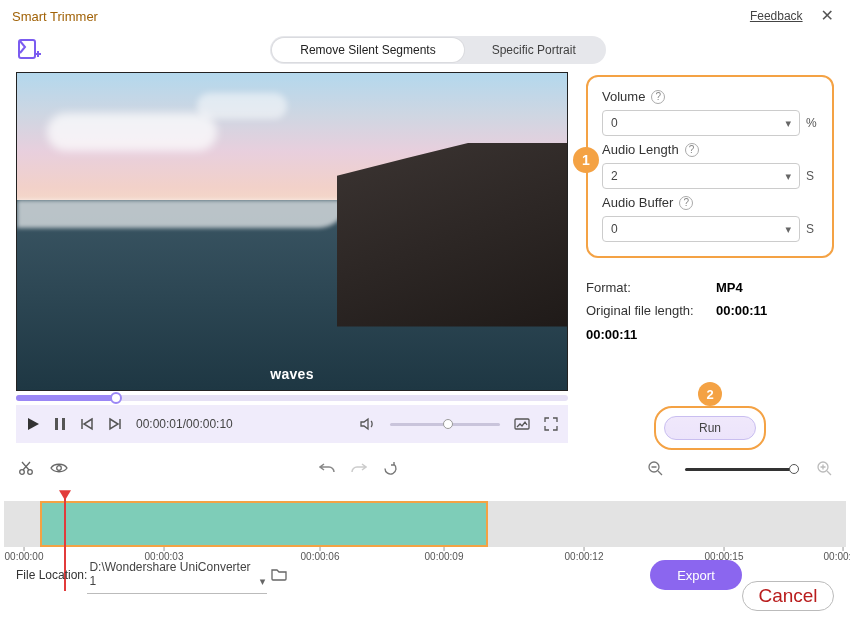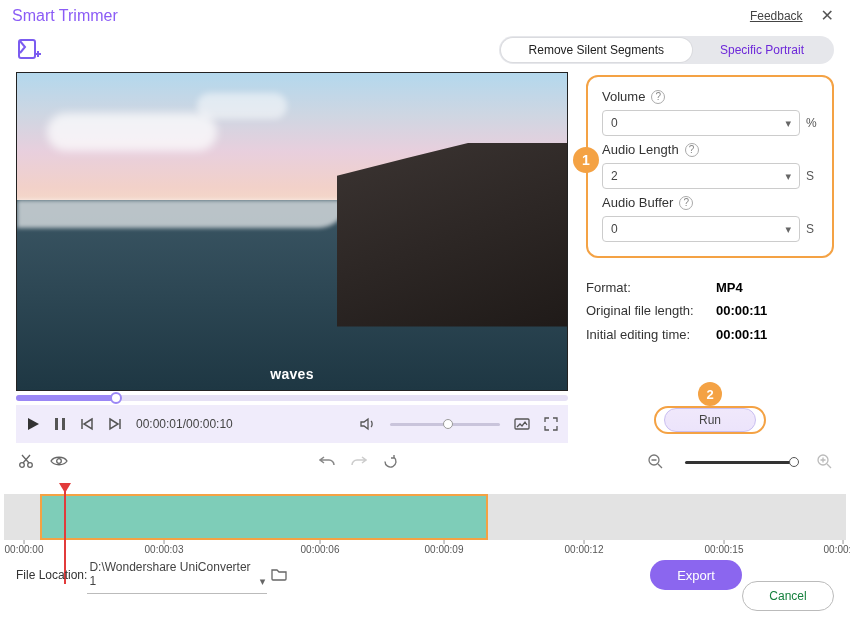--- a/index.html
+++ b/index.html
@@ -1,26 +1,26 @@
 <!DOCTYPE html>
 <html><head>
 <meta charset="utf-8">
 <style>
   * { box-sizing: border-box; margin: 0; padding: 0; font-family: -apple-system, "Segoe UI", Arial, sans-serif; }
   body { width: 850px; height: 619px; background: #fff; position: relative; overflow: hidden; font-size: 13px; color: #333; }
   .header { display: flex; align-items: center; padding: 6px 12px; }
-  .app-title { font-size: 16px; color: #8b5cf6; }
+  .app-title { font-size: 13px; color: #a16207; }
   .hspacer { flex: 1; }
   .feedback { font-size: 12px; color: #444; text-decoration: underline; margin-right: 14px; }
   .close { font-size: 16px; color: #555; cursor: pointer; line-height: 1; padding: 2px 4px; }
   .topbar { display: flex; align-items: center; padding: 4px 16px 8px 16px; }
   .logo-slot svg { display: block; }
-  .tabwrap { flex: 1; display: flex; justify-content: flex-end; }
+  .tabwrap { flex: 1; display: flex; justify-content: center; }
   .segmented { display: flex; background: #e6e7eb; border-radius: 16px; padding: 2px; }
-  .seg-btn { border: none; background: transparent; border-radius: 14px; padding: 5px 28px; font-size: 12px; color: #6d28d9; cursor: pointer; }
+  .seg-btn { border: none; background: transparent; border-radius: 14px; padding: 5px 28px; font-size: 12px; color: #404040; cursor: pointer; }
   .seg-btn.active { background: #fff; color: #222; box-shadow: 0 0 0 1px rgba(0,0,0,.05); }
   .main { display: flex; padding: 0 16px; gap: 18px; }
   .preview-col { width: 552px; }
   .preview { width: 552px; height: 319px; position: relative; border: 1px solid #222; background: #20222b; overflow:hidden; }
   .sky { position:absolute; inset:0; height:45%;
     background: linear-gradient(180deg,#b3d8ed 0%,#cfd6e2 30%,#e8cfdd 55%,#f2d1c9 80%,#f7dfca 100%); }
   .cloud { position:absolute; left:30px; top:40px; width:170px; height:38px; background:rgba(255,255,255,.7); border-radius:40px; filter:blur(4px);} 
   .cloud2 { position:absolute; left:180px; top:20px; width:90px; height:26px; background:rgba(255,255,255,.5); border-radius:40px; filter:blur(3px);} 
   .sea { position:absolute; left:0; right:0; top:40%; bottom:0; background:linear-gradient(180deg,#3b5664 0%,#1e3743 100%);} 
   .wave { position:absolute; left:0; right:220px; top:40%; height:28px; background:rgba(255,255,255,.65); border-radius:0 0 50px 0; filter:blur(2px);} 
@@ -42,42 +42,42 @@
   .help { width:14px; height:14px; border:1px solid #aaa; border-radius:50%; display:inline-flex; align-items:center; justify-content:center; font-size:10px; color:#888; }
   .select-row { display:flex; align-items:center; gap:6px; margin-top:6px; }
   .psel { flex:1; height:26px; border:1px solid #ccc; border-radius:4px; background:#fff; display:flex; align-items:center; justify-content:space-between; padding:0 8px; font-size:12px; color:#444; cursor:pointer; }
   .caret { font-size:11px; color:#666; }
   .unit { font-size:12px; color:#555; width:12px; }
   .meta { margin-top:18px; font-size:13px; color:#333; line-height:1.8; }
   .meta .row { display:flex; }
   .meta .k { width:130px; color:#333; }
   .meta .v { font-weight:700; color:#000; }
   .run-wrap { position:relative; margin-top:60px; display:flex; justify-content:center; }
-  .run-outline { border:2px solid #f4a244; border-radius:18px; padding:0 8px; display:inline-flex; }
+  .run-outline { border:2px solid #f4a244; border-radius:18px; padding:8px 8px; display:inline-flex; }
   .run-btn { background:linear-gradient(180deg,#f0e8fb,#ece4fb); color:#444; border:1px solid #c9bef0; border-radius:14px; width:92px; height:24px; font-size:12px; cursor:pointer; }
   .badge2 { position:absolute; top:-24px; left:50%; transform:translateX(-50%); width:24px; height:24px; border-radius:50%; background:#f4a244; color:#fff; display:flex; align-items:center; justify-content:center; font-weight:700; font-size:13px; }
   .toolbar2 { display:flex; align-items:center; gap:16px; padding:10px 18px 4px 18px; }
   .t2sp { flex:1; }
   .t2icon { color:#777; }
   .zoom-bar { width:110px; height:3px; background:#333; position:relative; border-radius:2px; margin:0 6px;}
   .zoom-knob { position:absolute; right:-4px; top:-4px; width:10px; height:10px; border-radius:50%; background:#fff; border:1px solid #555; }
   .timeline-wrap { padding:16px 4px; }
   .clip-strip { position:relative; height:46px; background:#e3e3e3; margin:2px 0 0 0;}
   .clip { position:absolute; left:36px; top:0; bottom:0; width:448px; background:#7ecdb8; border:2px solid #f4a244; }
   .playhead { position:absolute; left:60px; top:-6px; width:2px; height:96px; background:#e23b3b; }
   .playhead:before { content:""; position:absolute; left:-5px; top:-5px; width:12px; height:10px; background:#e23b3b; clip-path:polygon(0 0,100% 0,50% 100%);} 
   .ruler { position:relative; height:30px; font-size:10px; color:#555; }
   .tick { position:absolute; top:4px; transform:translateX(-50%); }
   .tick:before { content:""; position:absolute; left:50%; top:-4px; width:1px; height:4px; background:#999; }
   .footer { position:absolute; left:0; right:0; bottom:8px; display:flex; align-items:center; padding:0 16px; gap:0; }
   .loc-lbl { font-size:12px; color:#333; }
   .loc-sel { border:none; border-bottom:1px solid #bbb; width:180px; display:flex; justify-content:space-between; align-items:flex-end; font-size:12px; color:#444; padding:3px 2px 5px 2px; cursor:pointer;}
   .folder { color:#666; margin-left:4px; }
   .export { background:#8b66ef; color:#fff; border:none; border-radius:18px; width:92px; height:30px; font-size:13px; cursor:pointer; }
-  .cancel { background:#fff; color:#15803d; border:1px solid #bbb; border-radius:18px; width:92px; height:30px; font-size:12px; cursor:pointer;margin-top:42px; }
+  .cancel { background:#fff; color:#b91c1c; border:1px solid #bbb; border-radius:18px; width:92px; height:30px; font-size:19px; cursor:pointer;margin-top:42px; }
 </style>
 </head>
 <body>
 
 <div class="header">
   <span class="app-title">Smart Trimmer</span>
   <span class="hspacer"></span>
   <span class="feedback">Feedback</span>
   <span class="close">✕</span>
 </div>
@@ -201,21 +201,20 @@
     <div class="meta">
       <div class="row">
           <span class="k">Format:</span>
           <span class="v">MP4</span>
         </div>
       <div class="row">
           <span class="k">Original file length:</span>
           <span class="v">00:00:11</span>
         </div>
       <div class="row">
-          <span class="k">Initial editing time:</span>
           <span class="v">00:00:11</span>
         </div>
     </div>
 
     <div class="run-wrap">
       <div class="badge2">2</div>
       <span class="run-outline">
         <button class="run-btn">Run</button>
       </span>
     </div>

